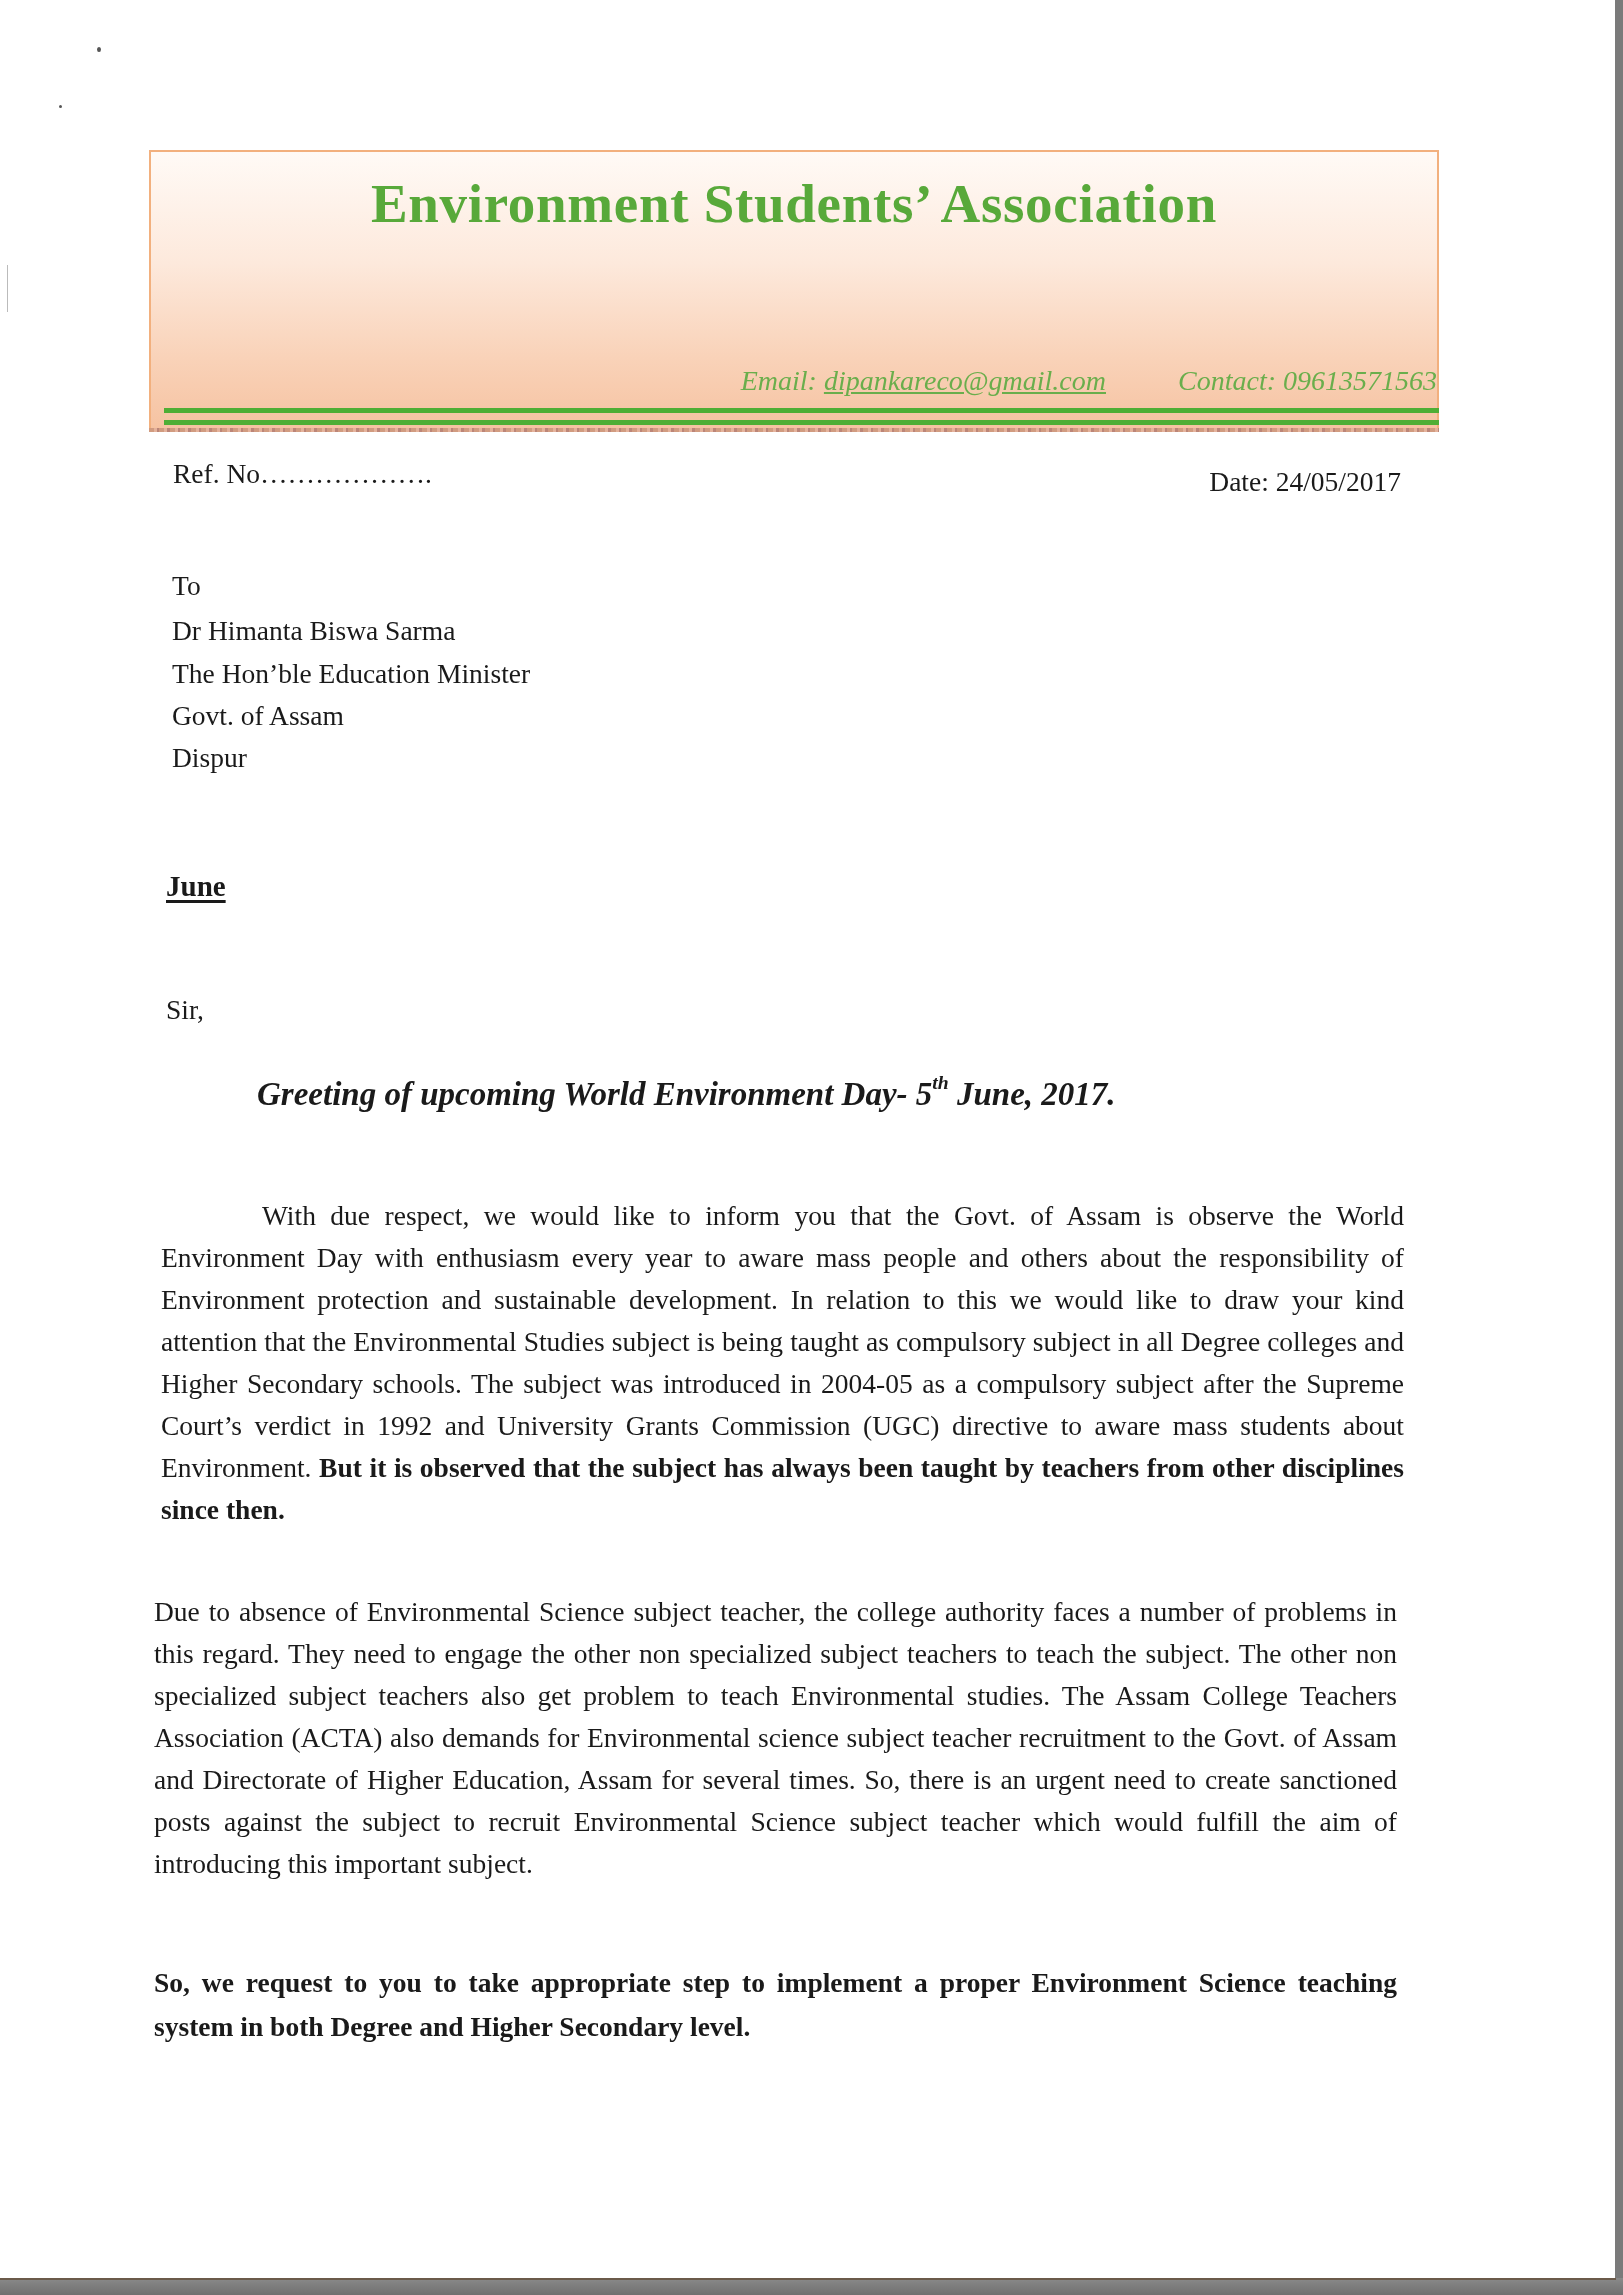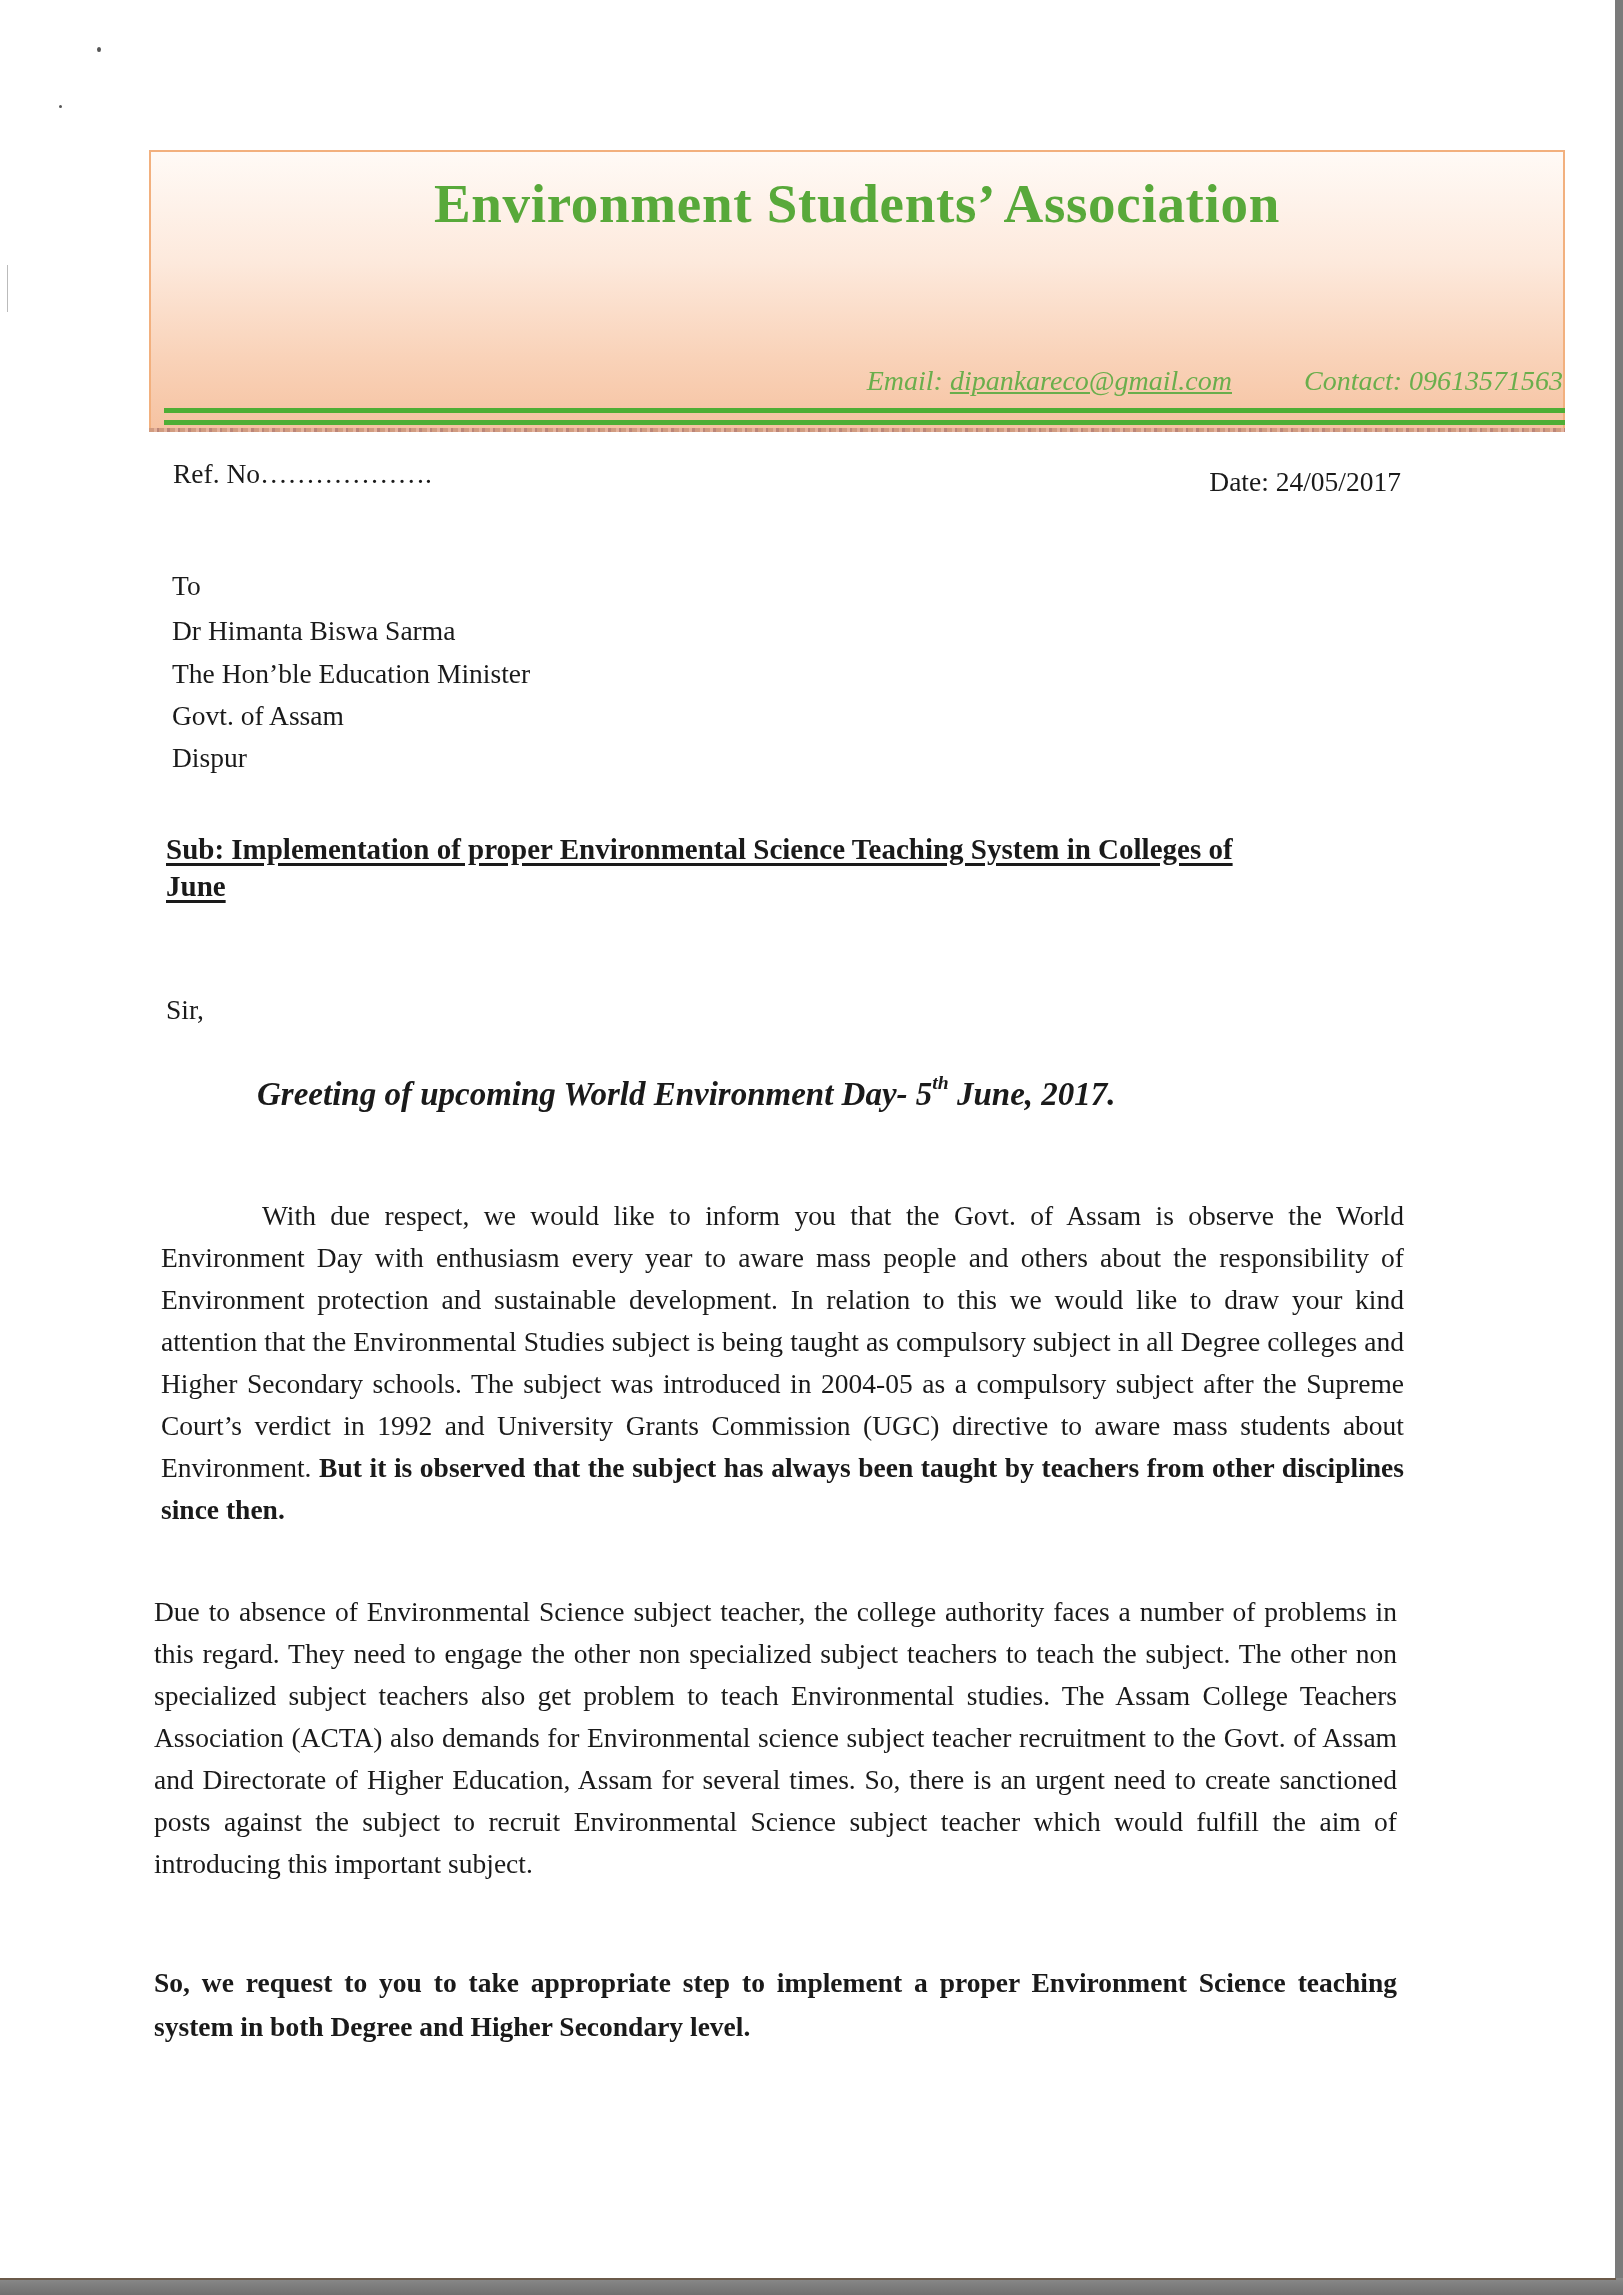--- a/index.html
+++ b/index.html
@@ -18,21 +18,21 @@
     background:linear-gradient(#8a8a8a,#6f6f6f);
   }
   .scan-bottom::before {
     content:""; position:absolute; left:0; top:0; width:1616px; height:2px; background:#6b5a4a;
   }
   .speck { position:absolute; background:#555; border-radius:50%; }
   .edge-mark { position:absolute; left:7.2px; top:265px; width:1.3px; height:47px; background:#bbb; }
 
   
   .letterhead {
-    position:absolute; left:149px; top:150px; width:1416px; height:278px;
+    position:absolute; left:149px; top:150px; width:1290px; height:278px;
     border:2px solid #f2b07e; border-bottom:none;
     background:linear-gradient(180deg,#fffaf6 0%, #fde9dc 40%, #f9d2b8 75%, #f6c3a2 100%);
     box-sizing:border-box;
   }
   .letterhead::after {
     content:""; position:absolute; left:-2px; right:-2px; bottom:-3.9px; height:3.9px;
     background:repeating-linear-gradient(90deg,#c98a6a 0 4.6px,#e0a58a 4.6px 7.9px,#b07060 7.9px 10.5px);
     opacity:.85;
   }
   .lh-title {
@@ -109,21 +109,21 @@
 <div class="t ref">Ref. No……………….</div>
 <div class="t date">Date: 24/05/2017</div>
 
 <div class="t addr" style="top:570px;">To</div>
 <div class="t addr" style="top:615px;">Dr Himanta Biswa Sarma</div>
 <div class="t addr" style="top:658px;">The Hon’ble Education Minister</div>
 <div class="t addr" style="top:700px;">Govt. of Assam</div>
 <div class="t addr" style="top:742px;">Dispur</div>
 
 <div class="subject">
-  <span>Sub: Implementation of proper Environmental Science Teaching System in Colleges of</span><br>
+  <br>
   <span>June</span>
 </div>
 
 <div class="t salutation">Sir,</div>
 
 <div class="t greeting"><span>Greeting of upcoming World Environment Day- 5</span><sup>th</sup><span> June, 2017.</span></div>
 
 <div class="para p1"><span>With due respect, we would like to inform you that the Govt. of Assam is observe the World Environment Day with enthusiasm every year to aware mass people and others about the responsibility of Environment protection and sustainable development. In relation to this we would like to draw your kind attention that the Environmental Studies subject is being taught as compulsory subject in all Degree colleges and Higher Secondary schools. The subject was introduced in 2004-05 as a compulsory subject after the Supreme Court’s verdict in 1992 and University Grants Commission (UGC) directive to aware mass students about Environment. </span><b>But it is observed that the subject has always been taught by teachers from other disciplines since then.</b></div>
 
 <div class="para p2">Due to absence of Environmental Science subject teacher, the college authority faces a number of problems in this regard. They need to engage the other non specialized subject teachers to teach the subject. The other non specialized subject teachers also get problem to teach Environmental studies. The Assam College Teachers Association (ACTA) also demands for Environmental science subject teacher recruitment to the Govt. of Assam and Directorate of Higher Education, Assam for several times. So, there is an urgent need to create sanctioned posts against the subject to recruit Environmental Science subject teacher which would fulfill the aim of introducing this important subject.</div>

